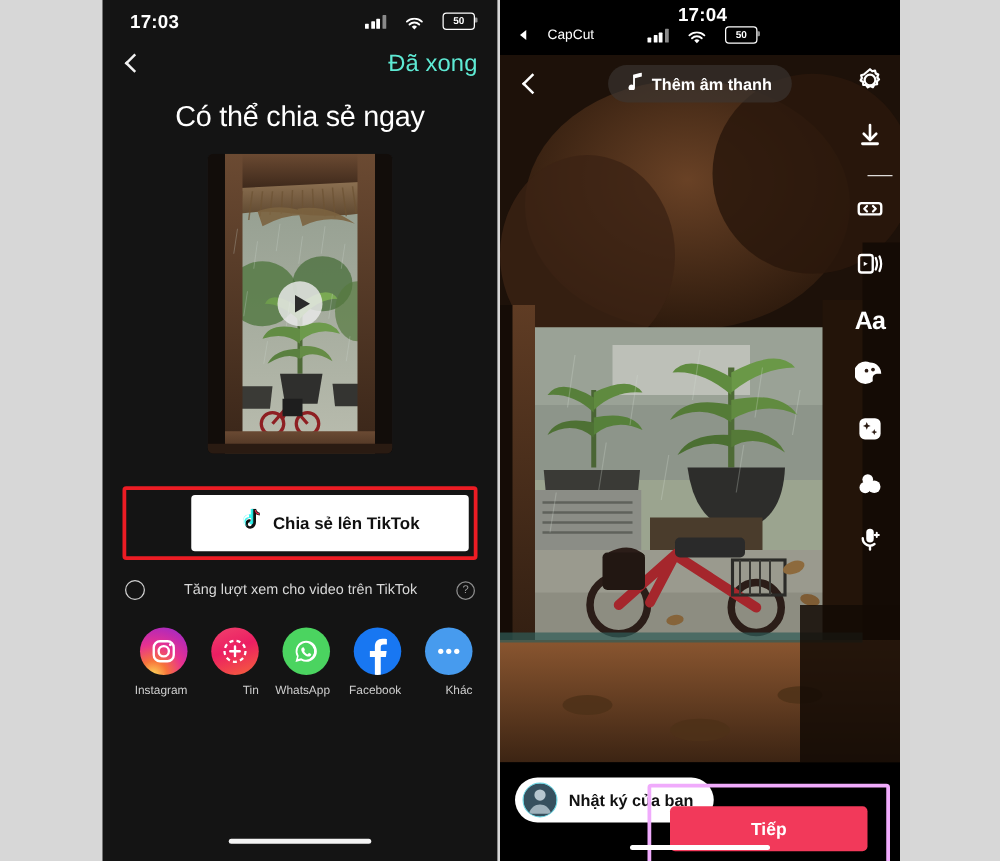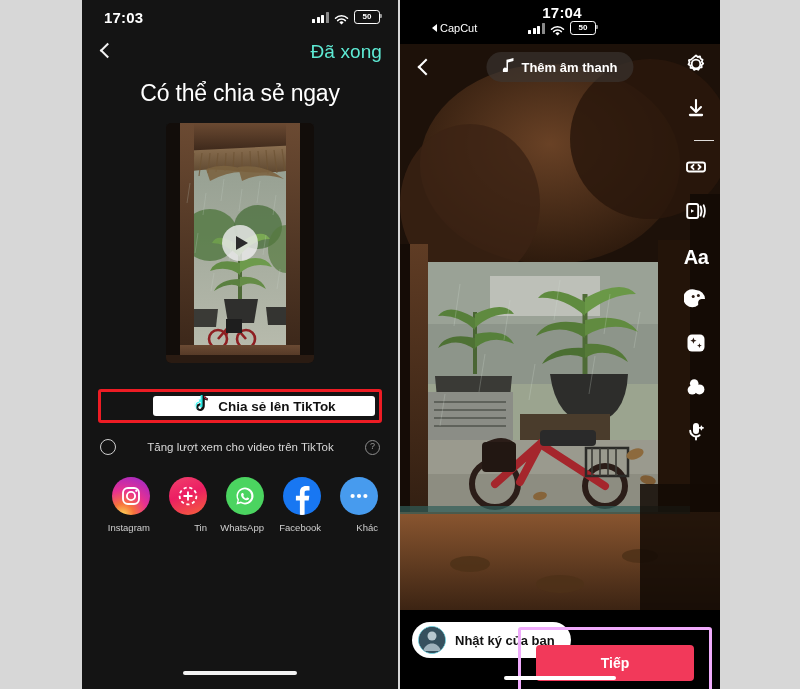--- a/index.html
+++ b/index.html
@@ -18,21 +18,21 @@
   .phone-left{
     width:316px;height:689px;flex:0 0 316px;
     background:#141414;position:relative;overflow:hidden;
   }
   .statusbar{
     height:34px;display:flex;align-items:center;
     justify-content:space-between;padding:0 18px 0 22px;
     color:#fff;position:relative;
   }
   .status-time{font-size:15px;font-weight:700;letter-spacing:.2px;}
-  .status-right{display:flex;align-items:center;gap:5px;}
+  .status-right{display:flex;align-items:center;gap:15px;}
   .sig{display:inline-block;width:17px;height:11px;position:relative;}
   .sig i{position:absolute;bottom:0;width:3px;background:#fff;border-radius:.5px;display:block;}
   .sig i:nth-child(1){left:0;height:4px;}
   .sig i:nth-child(2){left:4.5px;height:6px;}
   .sig i:nth-child(3){left:9px;height:8px;}
   .sig i:nth-child(4){left:13.5px;height:11px;background:#8a8a8a;}
   .wifi{display:inline-block;width:15px;height:11px;position:relative;}
   .batt{
     display:inline-block;width:24px;height:12px;border:1.3px solid #fff;
     border-radius:3.2px;position:relative;
@@ -73,21 +73,21 @@
   }
   .play-badge::after{
     content:"";display:block;width:0;height:0;margin-left:3px;
     border-left:12px solid #2b2b2b;border-top:7.5px solid transparent;border-bottom:7.5px solid transparent;
   }
 
   .tiktok-share-outer{
     margin:26px 16px 0;border:3px solid #ed1c24;border-radius:3px;padding:4px;
   }
   .tiktok-share{
-    background:#fff;border-radius:3px;height:20px;
+    background:#fff;border-radius:3px;height:45px;
     display:flex;align-items:center;justify-content:center;gap:10px;cursor:pointer;margin-left:48px;
   }
   .tiktok-share .lbl{color:#111;font-size:13.5px;font-weight:700;}
 
   .boost-row{
     display:flex;align-items:center;gap:10px;margin:16px 18px 0;color:#d8d8d8;
   }
   .radio-empty{
     width:14px;height:14px;border-radius:50%;border:1.6px solid #cfcfcf;flex:0 0 14px;
   }
@@ -118,21 +118,21 @@
   
   .phone-right{
     width:320px;height:689px;flex:0 0 320px;background:#000;position:relative;overflow:hidden;
     border-left:2px solid #d7d7d7;
   }
   .r-statusbar{
     height:22px;display:flex;align-items:center;justify-content:space-between;
     padding:4px 14px 0 18px;color:#fff;position:relative;z-index:9;flex-direction:column;
   }
   .r-capcut{
-    position:absolute;left:32px;top:22px;display:flex;align-items:center;gap:3px;
+    position:absolute;left:16px;top:22px;display:flex;align-items:center;gap:17px;
     color:#fff;font-size:11px;z-index:9;
   }
   .r-capcut .tri{
     width:0;height:0;border-right:5px solid #fff;border-top:4px solid transparent;border-bottom:4px solid transparent;
   }
 
   .r-video{
     position:absolute;left:0;top:44px;width:320px;height:566px;overflow:hidden;background:#140c07;
   }
   .vid-art{position:absolute;inset:0;}

